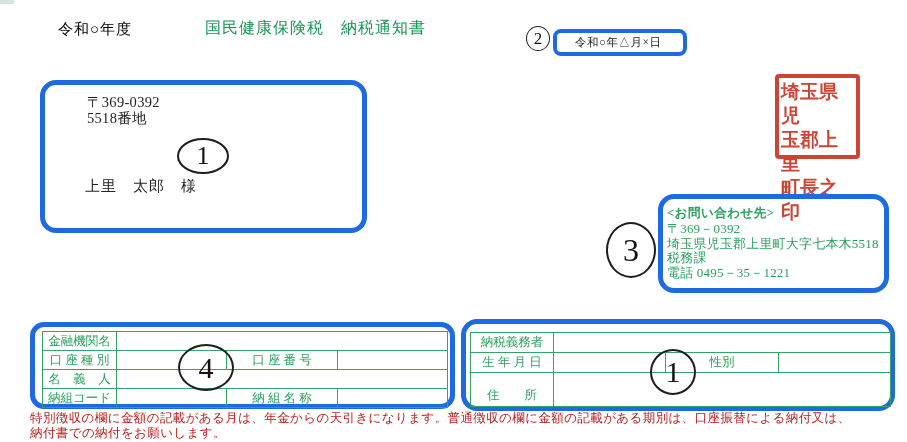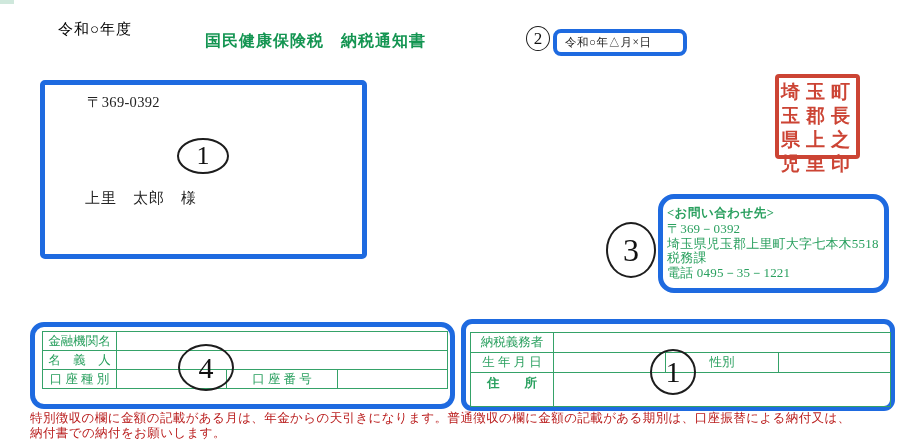--- a/index.html
+++ b/index.html
@@ -6,55 +6,55 @@
   html,body { background:#ffffff; }
   .canvas {
     position:relative; width:907px; height:442px; background:#ffffff;
     font-family:"Liberation Serif", serif; color:#1b1b1b; overflow:hidden;
   }
   .abs { position:absolute; }
 
   .corner-artifact { left:0; top:0; width:14px; height:4px; background:#cfe8dc; }
 
   .fiscal-year { left:58px; top:20px; font-size:15px; letter-spacing:1px; color:#000000; }
-  .doc-title { left:205px; top:31px; font-size:16px; font-weight:bold; color:#149552; letter-spacing:1px; }
+  .doc-title { left:205px; top:18px; font-size:16px; font-weight:normal; color:#149552; letter-spacing:1px; }
 
   .num-circle {
     border:2px solid #1d1d1d; border-radius:50%; background:transparent;
     display:flex; align-items:center; justify-content:center;
     font-family:"Liberation Serif", serif; color:#111; z-index:5;
   }
   .circle-2 { left:526px; top:26px; width:24px; height:25px; font-size:17px; border-width:1.5px; }
   .circle-1a { width:52px; height:36px; font-size:26px; }
   .circle-3 { left:606px; top:222px; width:50px; height:56px; font-size:32px; }
   .circle-4 { left:178px; top:344px; width:56px; height:47px; font-size:30px; }
   .circle-1b { left:650px; top:349px; width:46px; height:46px; font-size:30px; }
 
   .blue-box { border:5px solid #1e6ae0; background:transparent; }
   .date-box { left:553px; top:29px; width:134px; height:27px; border-width:4px; border-radius:8px;
-              display:flex; align-items:center; padding-left:8px; font-size:11.5px; color:#222; letter-spacing:0.5px; }
+              display:flex; align-items:center; padding-left:18px; font-size:11.5px; color:#222; letter-spacing:0.5px; }
 
-  .address-box { left:40px; top:80px; width:327px; height:179px; border-radius:5px; }
+  .address-box { left:40px; top:80px; width:327px; height:153px; border-radius:16px; }
   .addr-text { left:42px; top:9px; font-size:14.5px; line-height:16px; color:#222; position:absolute; letter-spacing:0.3px; }
   .addr-circle-wrap { position:absolute; left:132px; top:53px; }
-  .addr-name { position:absolute; left:40px; top:104px; font-size:15px; color:#222; letter-spacing:1px; }
+  .addr-name { position:absolute; left:40px; top:92px; font-size:15px; color:#222; letter-spacing:1px; }
 
   .seal {
     left:775px; top:74px; width:85px; height:85px; border:4px solid #cc4434; border-radius:4px;
-    display:flex; flex-direction:row; justify-content:flex-end; padding:2px 1px;
+    display:flex; flex-direction:column; justify-content:flex-start; padding:2px 1px;
     color:#cc4434; font-weight:bold;
   }
   .seal-row { display:flex; justify-content:space-between; font-size:19px; line-height:24px; padding:0 1px; }
 
   .contact-box { left:658px; top:194px; width:231px; height:99px; border-radius:16px; padding:6px 0 0 4px; color:#2aa05f; }
   .contact-heading { font-size:12.5px; font-weight:bold; letter-spacing:0.5px; }
   .contact-line { font-size:13px; line-height:14.5px; letter-spacing:0.2px; white-space:nowrap; }
 
   .panel-left  { left:30px;  top:322px; width:425px; height:87px; border-radius:14px; }
-  .panel-right { left:461px; top:319px; width:434px; height:92px; border-radius:11px; }
+  .panel-right { left:461px; top:319px; width:434px; height:92px; border-radius:16px; }
 
   .gtable { position:absolute; border:1px solid #35a268; border-collapse:collapse; table-layout:fixed; }
   .gtable td { border:1px solid #35a268; color:#2aa05f; font-size:12.5px; padding:0 4px; overflow:hidden; white-space:nowrap; }
   .gtable td.lbl { text-align:center; }
   .bank-table { left:7px; top:4px; width:406px; }
   .bank-table tr { height:19px; }
   .tax-table { left:4px; top:8px; width:421px; }
 
   .notice { left:30px; top:411px; color:#b91c1c; font-size:12.5px; line-height:14.5px; letter-spacing:0.4px; white-space:nowrap; }
 </style>
@@ -71,20 +71,21 @@
   <div class="abs num-circle circle-2">
     <span>2</span>
   </div>
   <div class="abs blue-box date-box">
     <span>令和○年△月×日</span>
   </div>
 
   <div class="abs blue-box address-box">
     <div class="addr-text">
       <div>〒369-0392</div>
+      <div>5518番地</div>
     </div>
     <div class="addr-circle-wrap">
       <div class="num-circle circle-1a">
         <span>1</span>
       </div>
     </div>
     <div class="addr-name">上里　太郎　様</div>
   </div>
 
   <div class="abs seal">
@@ -105,27 +106,33 @@
   </div>
 
   <div class="abs blue-box panel-left">
     <table class="gtable bank-table">
       <tbody>
           <tr>
         <td class="lbl" style="width:74px;">金融機関名</td>
         <td colspan="3"></td>
       </tr>
       <tr>
+        <td class="lbl" style="width:74px;">口 座 種 別</td>
+        <td style="width:98px;"></td>
+        <td class="lbl" style="width:77px;">口 座 番 号</td>
+        <td></td>
+      </tr>
+      <tr>
         <td class="lbl">名　義　人</td>
         <td colspan="3"></td>
       </tr>
       <tr>
-        <td class="lbl" style="width:74px;">口 座 種 別</td>
-        <td style="width:98px;"></td>
-        <td class="lbl" style="width:77px;">口 座 番 号</td>
+        <td class="lbl">納組コード</td>
+        <td></td>
+        <td class="lbl">納 組 名 称</td>
         <td></td>
       </tr>
     </tbody>
       </table>
   </div>
   <div class="abs num-circle circle-4">
     <span>4</span>
   </div>
 
   <div class="abs blue-box panel-right">
@@ -135,21 +142,21 @@
         <td class="lbl" style="width:83px;">納税義務者</td>
         <td colspan="3"></td>
       </tr>
       <tr style="height:20px;">
         <td class="lbl">生 年 月 日</td>
         <td style="width:194px;"></td>
         <td class="lbl" style="width:52px;">性別</td>
         <td></td>
       </tr>
       <tr style="height:34px;">
-        <td class="lbl" style="vertical-align:top; padding-top:2px;font-weight:bold;">住　　所</td>
+        <td class="lbl" style="vertical-align:top; padding-top:14px;">住　　所</td>
         <td colspan="3"></td>
       </tr>
     </tbody>
       </table>
   </div>
   <div class="abs num-circle circle-1b">
     <span>1</span>
   </div>
 
   <div class="abs notice">

